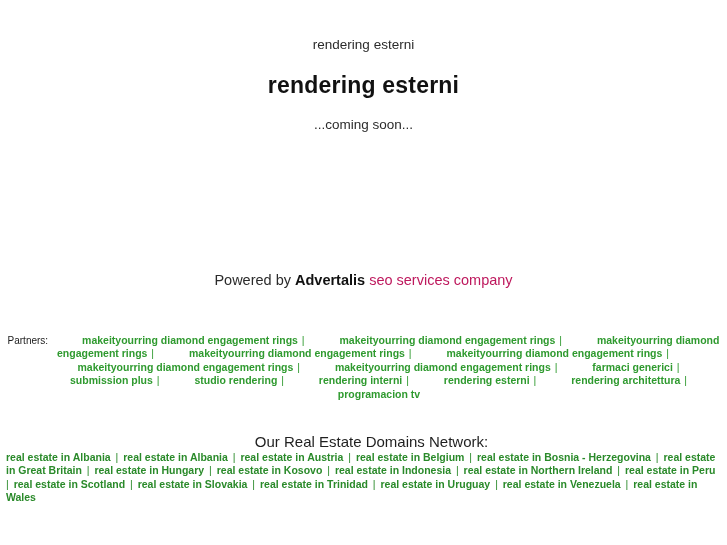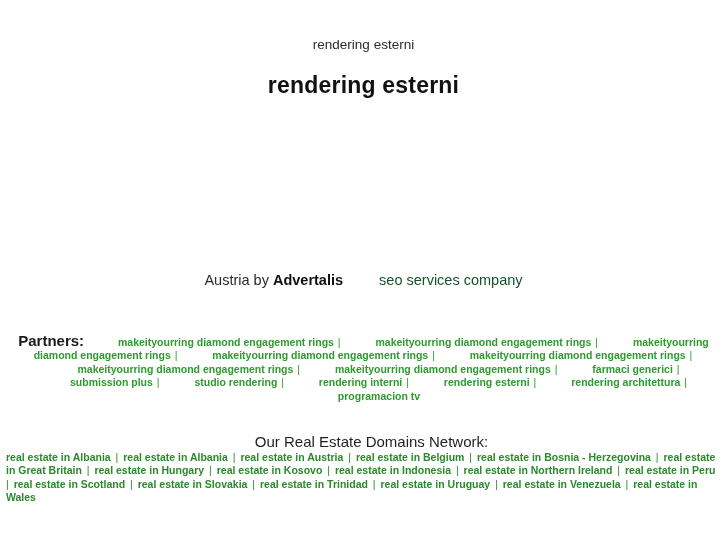--- a/index.html
+++ b/index.html
@@ -59,41 +59,40 @@
     font-size: 14.5px;
     line-height: 18px;
     color: #2b2b2b;
     white-space: nowrap;
   }
   .powered .brand {
     font-weight: bold;
     color: #111111;
   }
   .powered .tagline {
-    color: #14532d;
-    padding-left: 32px;
+    color: #be185d;
   }
 
   
   .partners {
     position: absolute;
     top: 334px;
     left: 0;
     width: 727px;
     padding: 0 6px;
     box-sizing: border-box;
     text-align: center;
     font-size: 10.5px;
     line-height: 13.4px;
     color: #2a8a2a;
   }
   .partners .lbl {
-    font-weight: bold;
+    font-weight: normal;
     color: #1a1a1a;
-    font-size: 15px;
+    font-size: 10px;
   }
   .partners a,
   .partners .lnk {
     color: #2f9a2f;
     text-decoration: none;
     font-weight: bold;
     padding-left: 31px;
   }
   .partners .sep {
     color: #2f9a2f;
@@ -136,24 +135,25 @@
   }
 </style>
 </head>
 <body>
 
 <div class="page">
 
   <div class="hdr">
     <div class="site-name">rendering esterni</div>
     <h1 class="main-title">rendering esterni</h1>
+    <div class="coming-soon">...coming soon...</div>
   </div>
 
   <div class="powered">
-    <span>Austria by </span><span class="brand">Advertalis</span><span class="tagline"> seo services company</span>
+    <span>Powered by </span><span class="brand">Advertalis</span><span class="tagline"> seo services company</span>
   </div>
 
   <div class="partners">
     <span class="lbl">Partners:</span>
     <span id="partners-links"> <a class="lnk" href="#">makeityourring diamond engagement rings</a><span class="sep"> | </span><a class="lnk" href="#">makeityourring diamond engagement rings</a><span class="sep"> | </span><a class="lnk" href="#">makeityourring diamond engagement rings</a><span class="sep"> | </span><a class="lnk" href="#">makeityourring diamond engagement rings</a><span class="sep"> | </span><a class="lnk" href="#">makeityourring diamond engagement rings</a><span class="sep"> | </span><a class="lnk" href="#">makeityourring diamond engagement rings</a><span class="sep"> | </span><a class="lnk" href="#">makeityourring diamond engagement rings</a><span class="sep"> | </span><a class="lnk" href="#">farmaci generici</a><span class="sep"> | </span><a class="lnk" href="#">submission plus</a><span class="sep"> | </span><a class="lnk" href="#">studio rendering</a><span class="sep"> | </span><a class="lnk" href="#">rendering interni</a><span class="sep"> | </span><a class="lnk" href="#">rendering esterni</a><span class="sep"> | </span><a class="lnk" href="#">rendering architettura</a><span class="sep"> | </span><a class="lnk" href="#">programacion tv</a></span>
   </div>
 
   <div class="network-title">Our Real Estate Domains Network:</div>
 
   <div class="network-links">

